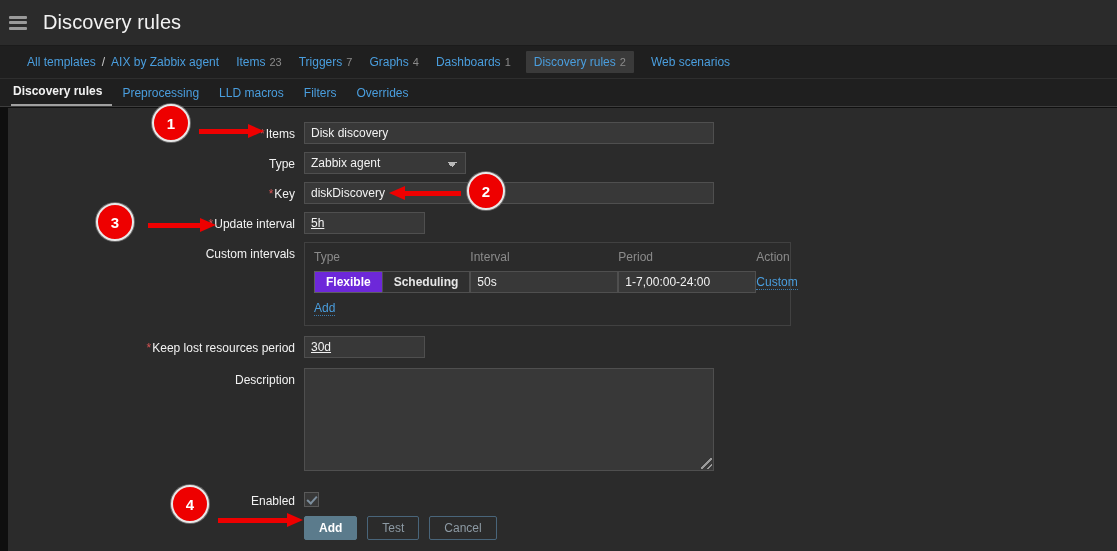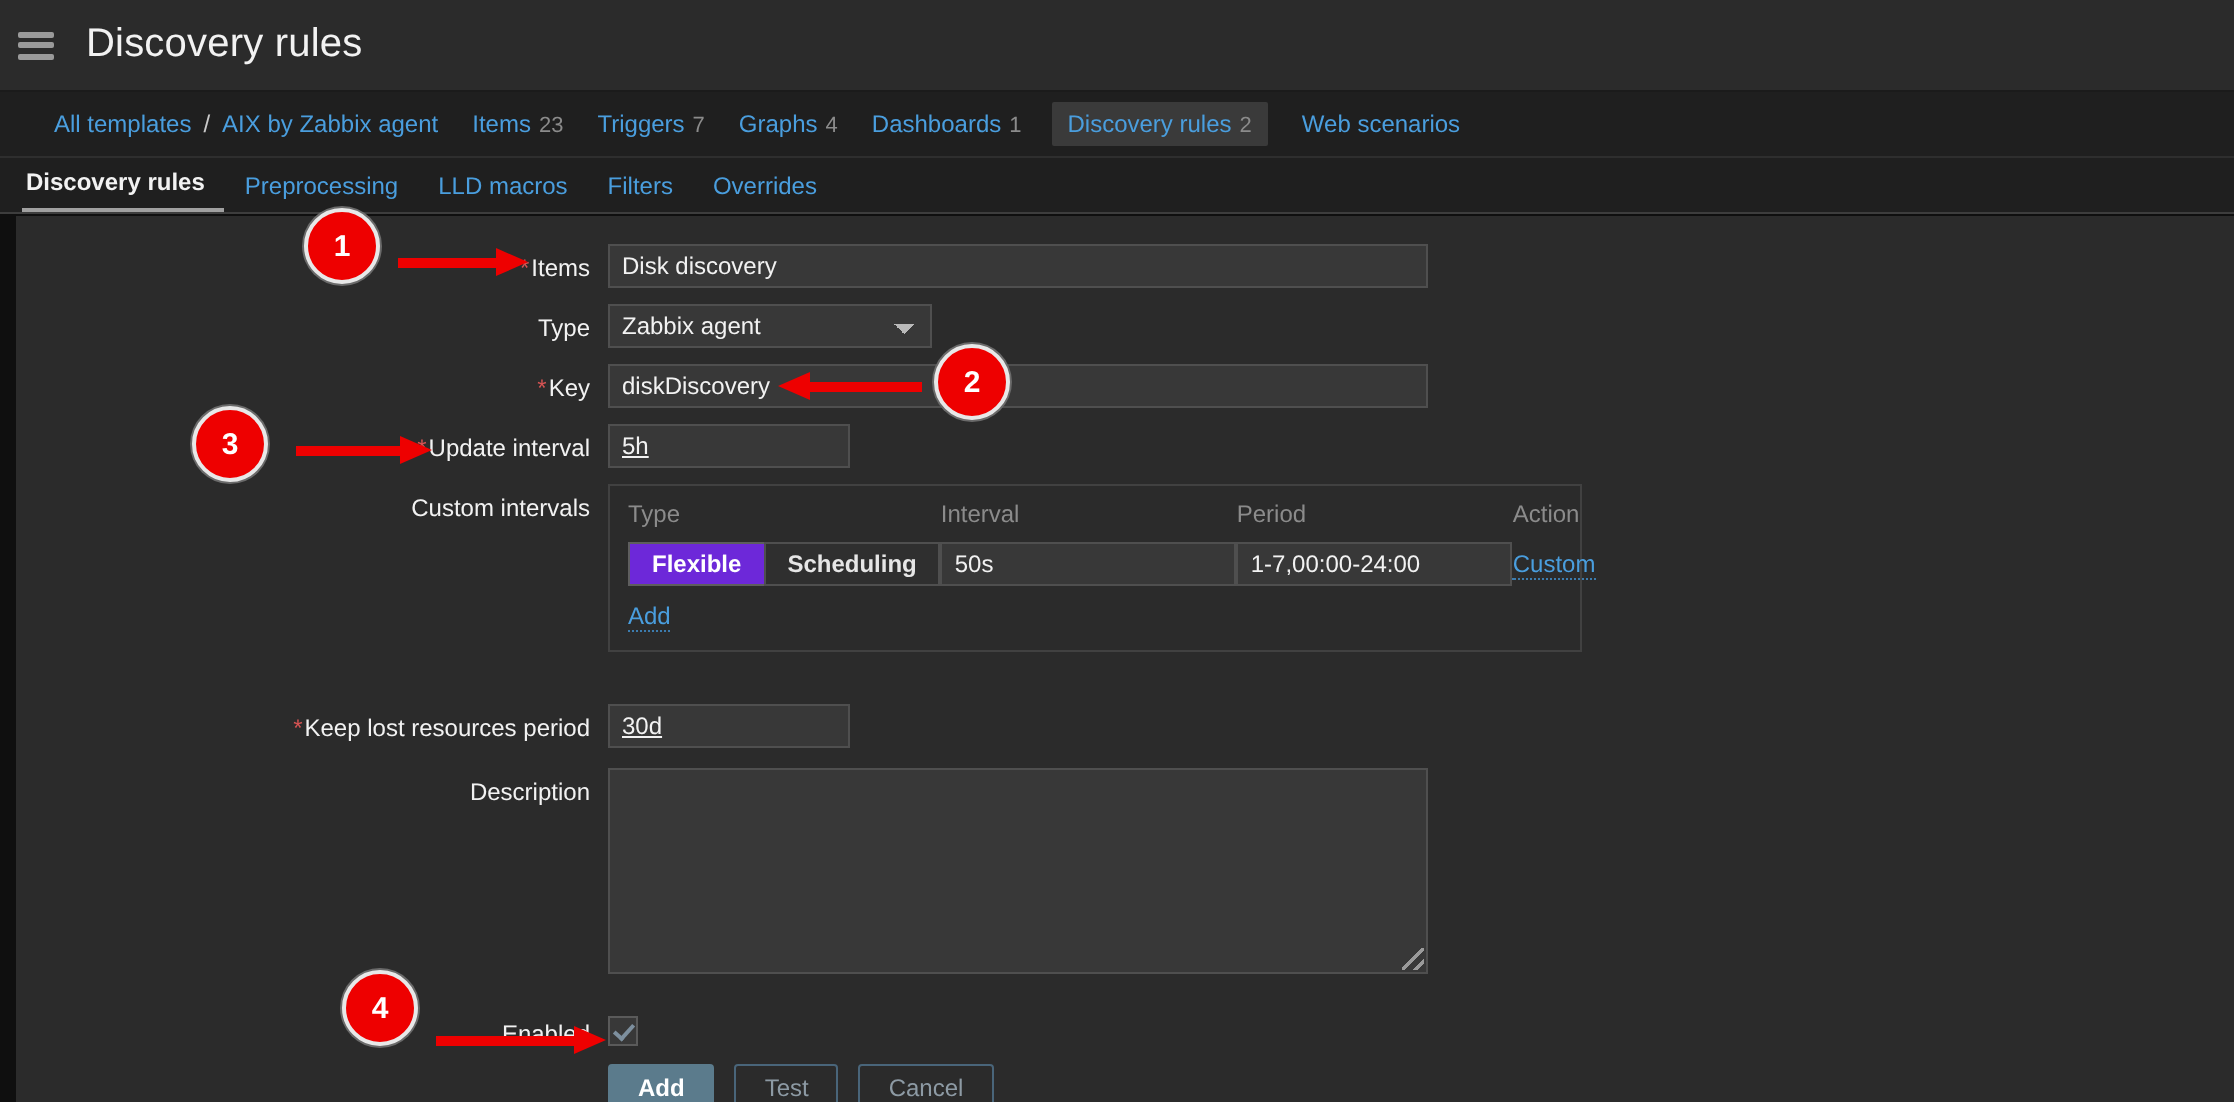--- a/index.html
+++ b/index.html
@@ -396,21 +396,21 @@
               <td>
                 <span class="link">Custom</span>
               </td>
             </tr>
           </tbody>
         </table>
         <span class="link ci-add">Add</span>
       </div>
     </div>
 
-    <div class="row" style="margin-top:26px;">
+    <div class="row" style="margin-top:10px;">
       <div class="lbl">
         <span class="req">*</span><span>Keep lost resources period</span>
       </div>
       <input type="text" class="mid" value="30d" style="">
     </div>
 
     <div class="row" style="margin-top:10px;">
       <div class="lbl">Description</div>
       <div class="ta-wrap">
         <textarea class="desc" style=""></textarea>

